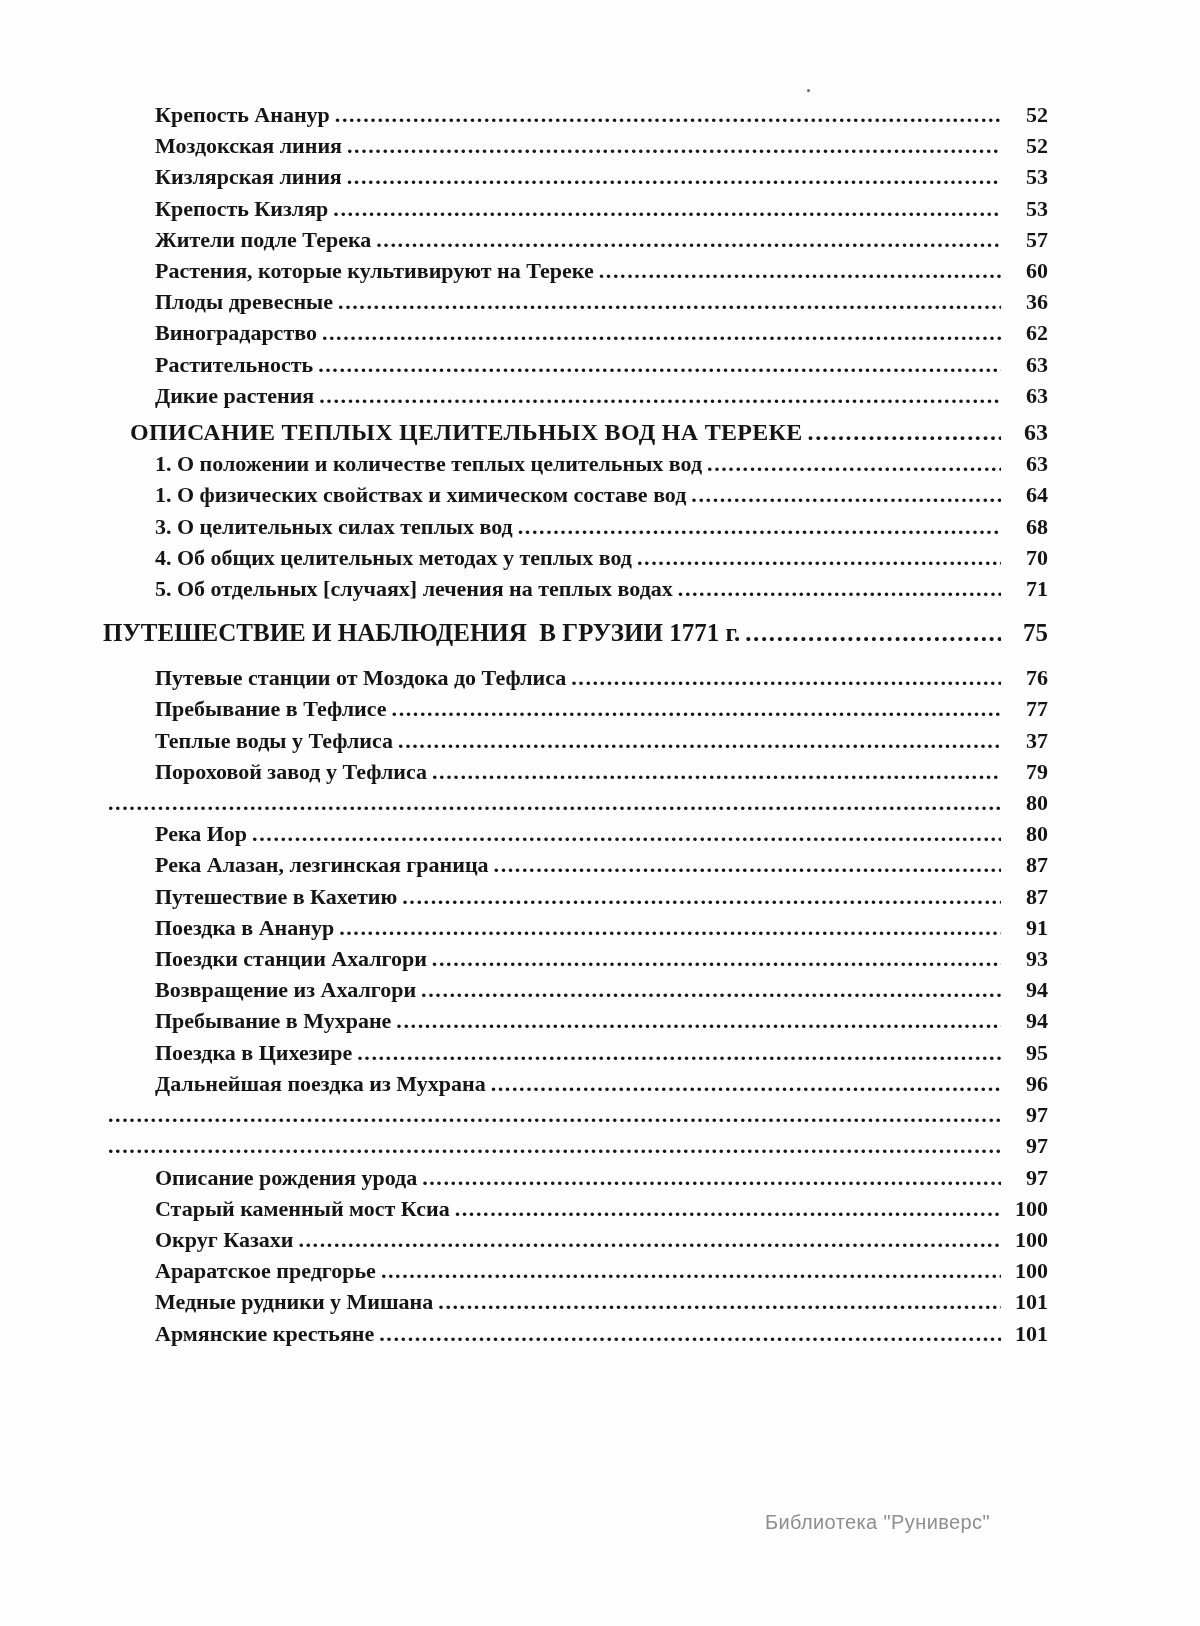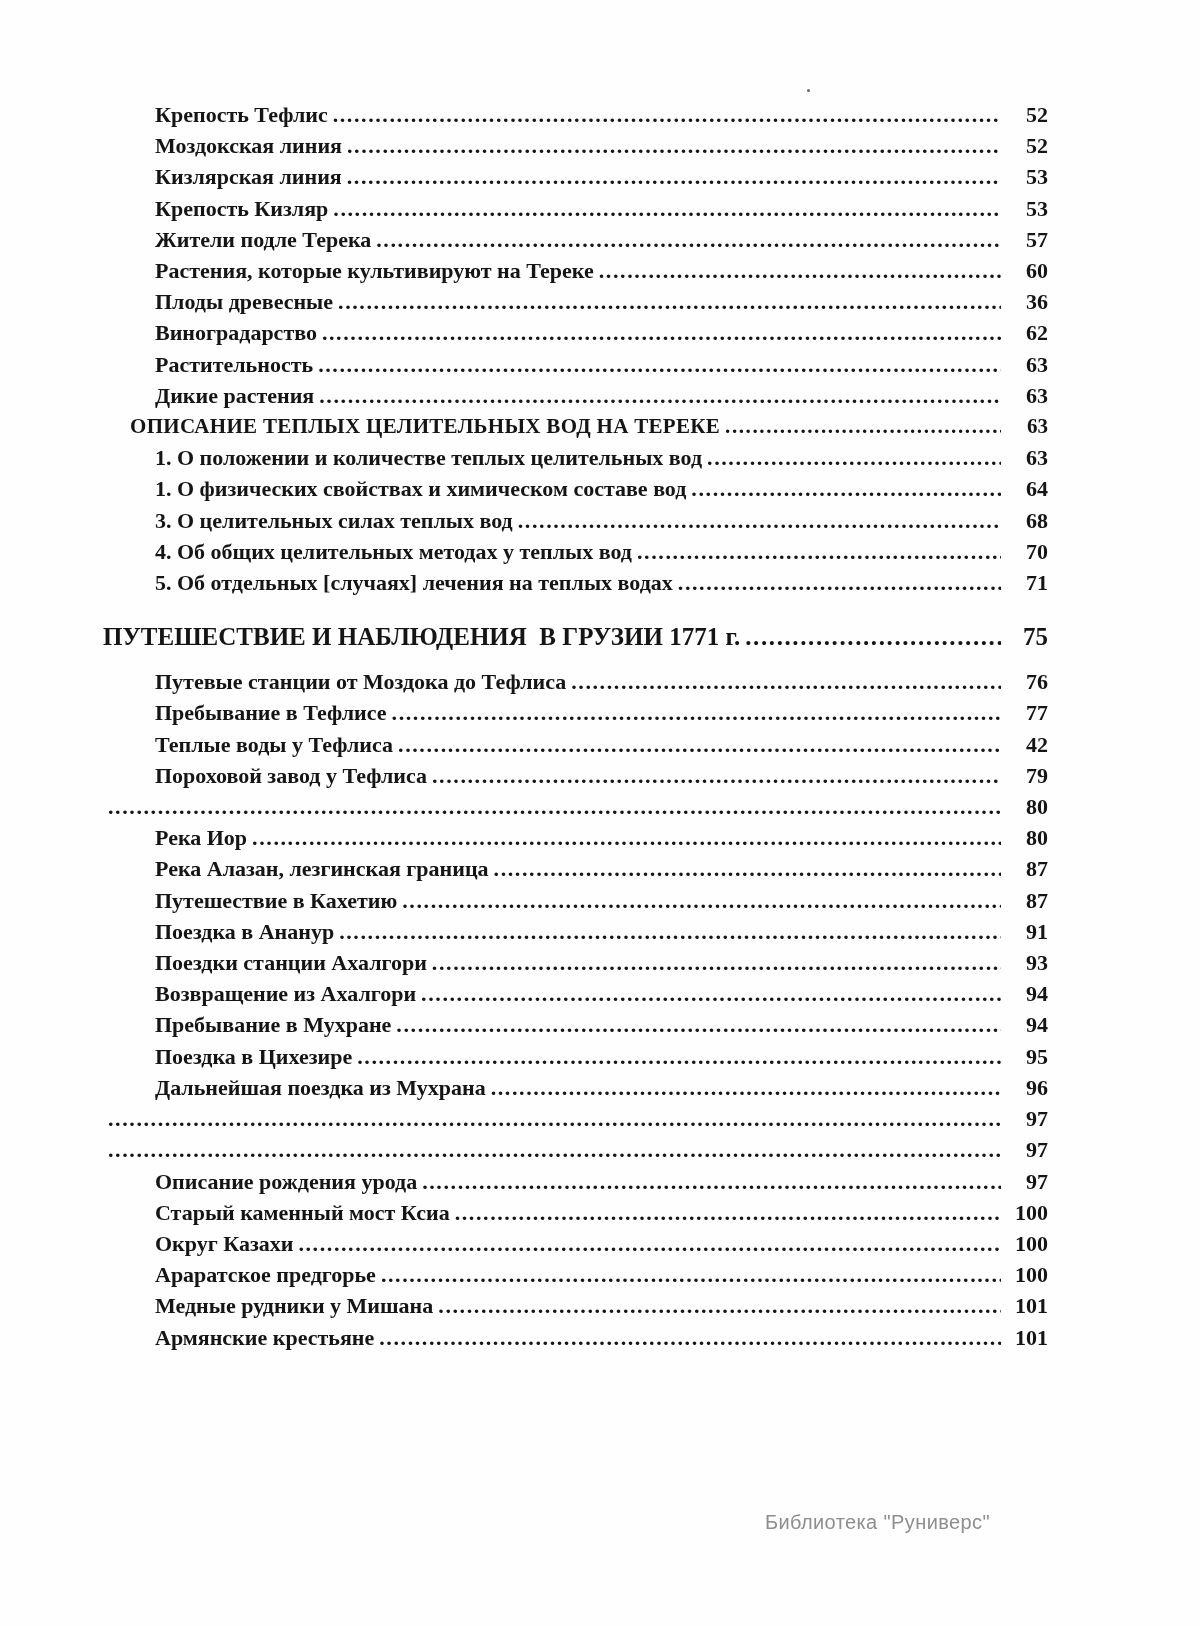--- a/index.html
+++ b/index.html
@@ -27,26 +27,26 @@
     font-weight: bold;
     font-size: 22px;
     line-height: 31.2px;
     white-space: nowrap;
   }
   .title {
     flex: 0 0 auto;
     white-space: pre;
   }
   .row.entry .title { padding-left: 52px; }
-  .row.subsection { font-size: 21px; }
+  .row.subsection { font-size: 24px; margin-top: 6px; }
   .row.subsection .title { padding-left: 27px; letter-spacing: 0.3px; }
   .row.chapter {
     font-size: 25px;
     line-height: 33px;
-    margin: 22px 0 13px 0;
+    margin: 12px 0 13px 0;
   }
   .leader {
     flex: 1 1 auto;
     overflow: hidden;
     margin: 0 3px 0 5px;
     white-space: nowrap;
     letter-spacing: 1.6px;
   }
   .leader::after {
     content: "................................................................................................................................................................................................................................................................................................................";
@@ -75,21 +75,21 @@
     background: #6a6a6a;
   }
 </style>
 </head>
 <body>
 
 <div class="artifact-dot"></div>
 
 <div class="page" id="toc">
     <div class="row entry">
-      <span class="title">Крепость Тефлис</span>
+      <span class="title">Крепость Ананур</span>
       <span class="leader"></span>
       <span class="pagenum">52</span>
     </div>
     <div class="row entry">
       <span class="title">Моздокская линия</span>
       <span class="leader"></span>
       <span class="pagenum">52</span>
     </div>
     <div class="row entry">
       <span class="title">Кизлярская линия</span>
@@ -172,21 +172,21 @@
       <span class="pagenum">76</span>
     </div>
     <div class="row entry">
       <span class="title">Пребывание в Тефлисе</span>
       <span class="leader"></span>
       <span class="pagenum">77</span>
     </div>
     <div class="row entry">
       <span class="title">Теплые воды у Тефлиса</span>
       <span class="leader"></span>
-      <span class="pagenum">42</span>
+      <span class="pagenum">37</span>
     </div>
     <div class="row entry">
       <span class="title">Пороховой завод у Тефлиса</span>
       <span class="leader"></span>
       <span class="pagenum">79</span>
     </div>
     <div class="row entry">
       <span class="leader"></span>
       <span class="pagenum">80</span>
     </div>

